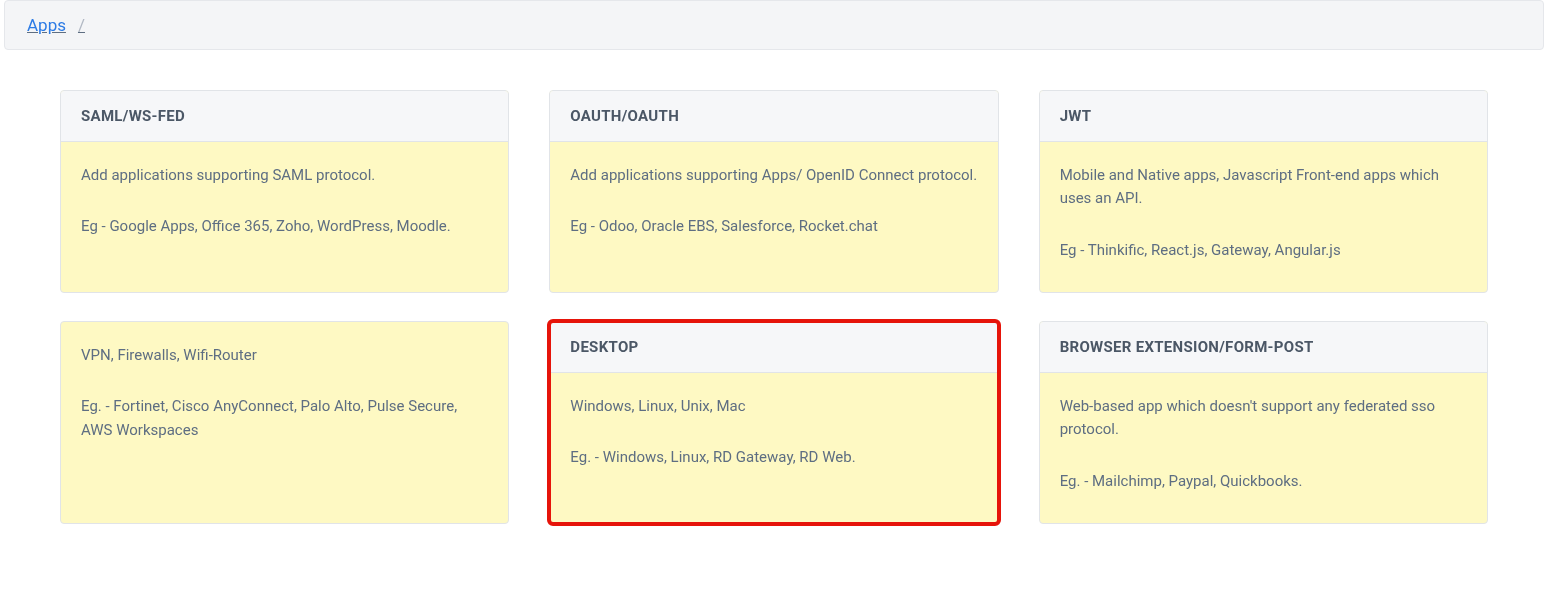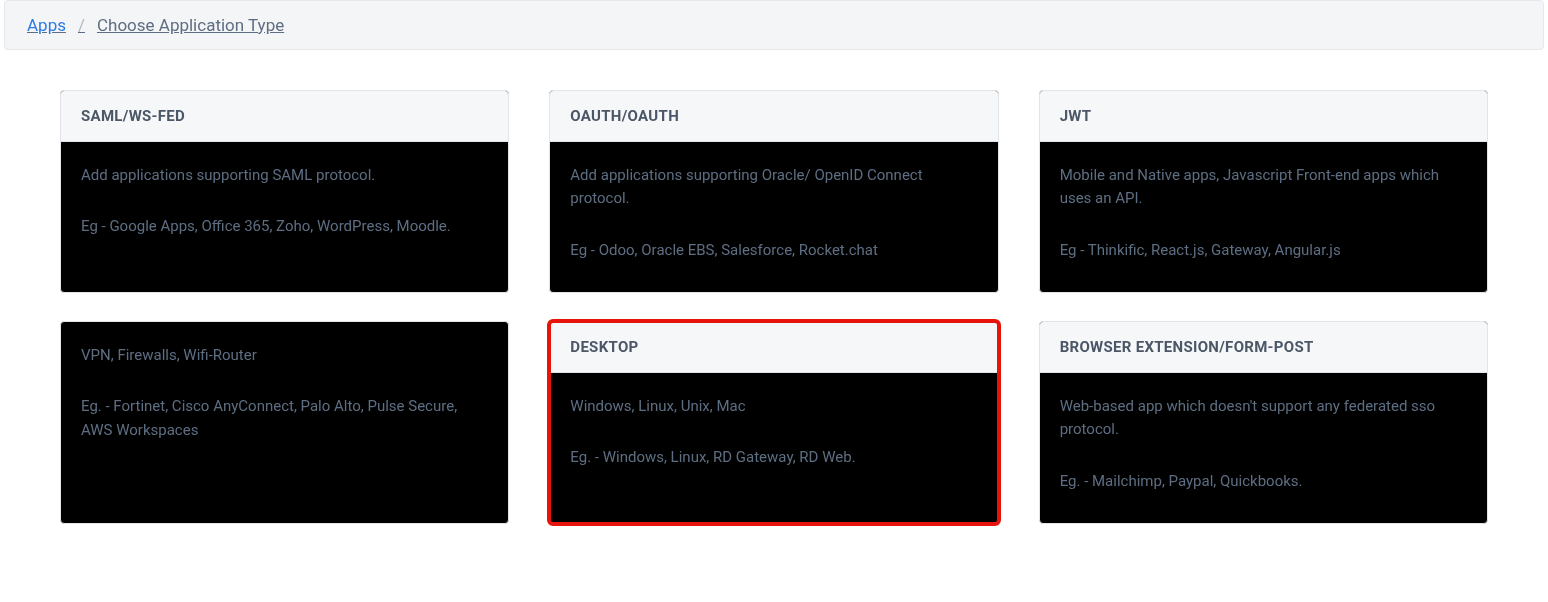--- a/index.html
+++ b/index.html
@@ -51,21 +51,21 @@
   }
   .grid {
     display: grid;
     grid-template-columns: repeat(3, 1fr);
     column-gap: 40px;
     row-gap: 28px;
   }
   .card {
     border: 1px solid #e1e4e8;
     border-radius: 4px;
-    background: #000000;
+    background: #fef9c3;
     overflow: hidden;
   }
   .card.highlight {
     outline: 4px solid #e6140a;
     outline-offset: -2px;
   }
   .card-header {
     background: #f6f7f9;
     border-bottom: 1px solid #e1e4e8;
     padding: 16px 20px;
@@ -86,37 +86,36 @@
   .card-body .desc { }
   .card-body .example { }
 </style>
 </head>
 <body>
 
 <div class="header-bar">
   <div class="breadcrumb">
     <span class="link">Apps</span>
     <span class="sep">/</span>
-    <span class="current">Choose Application Type</span>
   </div>
 </div>
 
 <div class="content">
   <div class="grid" id="card-grid">
       <div class="card">
         <div class="card-header">SAML/WS-FED</div>
         <div class="card-body">
           <div class="desc">Add applications supporting SAML protocol.</div>
           <div class="example">Eg - Google Apps, Office 365, Zoho, WordPress, Moodle.</div>
         </div>
       </div>
       <div class="card">
         <div class="card-header">OAUTH/OAUTH</div>
         <div class="card-body">
-          <div class="desc">Add applications supporting Oracle/ OpenID Connect protocol.</div>
+          <div class="desc">Add applications supporting Apps/ OpenID Connect protocol.</div>
           <div class="example">Eg - Odoo, Oracle EBS, Salesforce, Rocket.chat</div>
         </div>
       </div>
       <div class="card">
         <div class="card-header">JWT</div>
         <div class="card-body">
           <div class="desc">Mobile and Native apps, Javascript Front-end apps which uses an API.</div>
           <div class="example">Eg - Thinkific, React.js, Gateway, Angular.js</div>
         </div>
       </div>

